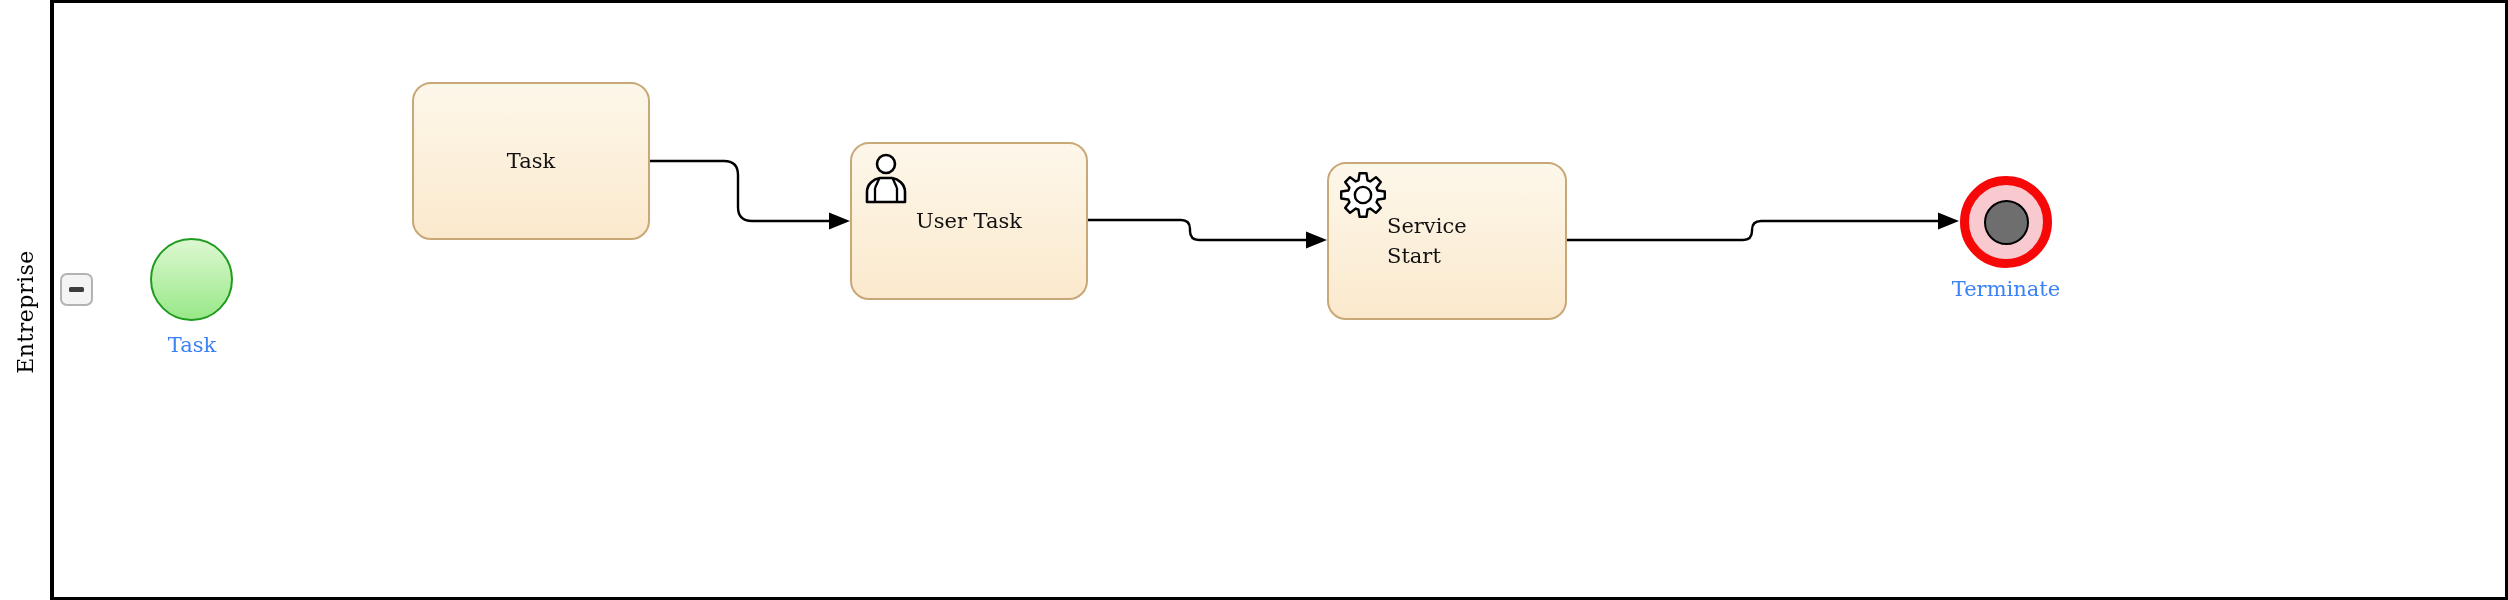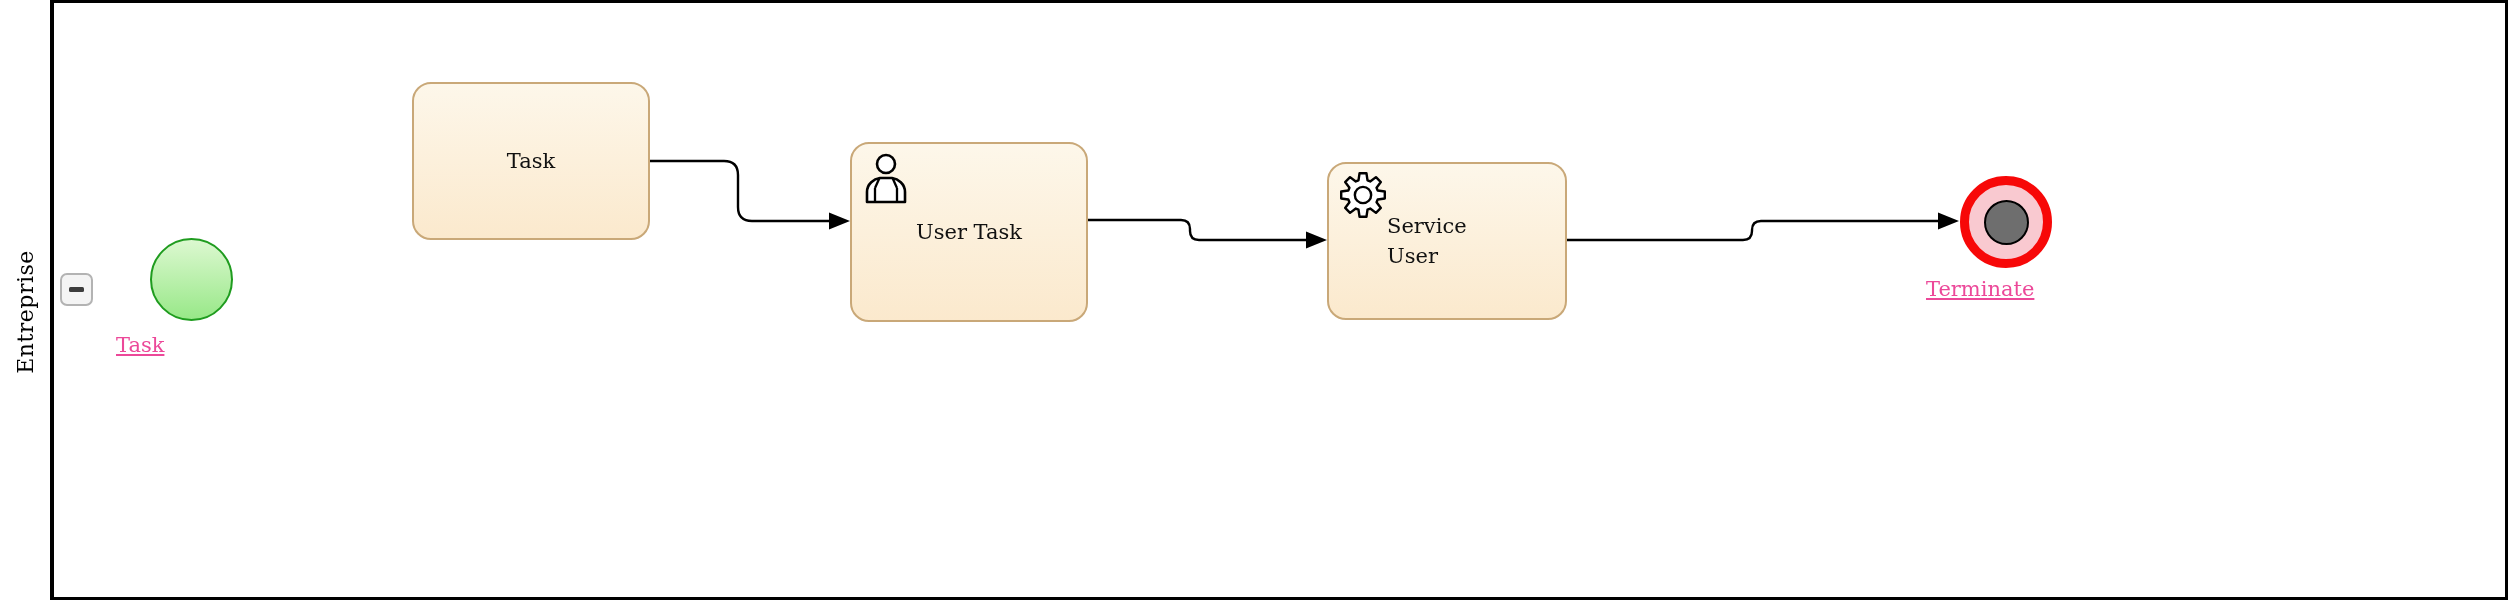--- a/index.html
+++ b/index.html
@@ -42,21 +42,21 @@
   .task-node{
     position:absolute;box-sizing:border-box;border-radius:19px;
     border:2.5px solid #c9a878;
     background:linear-gradient(180deg,#fdf7ea 0%,#fbe9cd 100%);
     display:flex;align-items:center;justify-content:center;
   }
   .task-node .node-icon{position:absolute;left:10px;top:7px;}
   .task-label{font-size:21px;color:#111;text-align:left;line-height:1.45;}
   .task-label.wrap{width:120px;}
   
-  .free-label{position:absolute;font-size:21px;color:#ec4899;text-decoration:underline;}
+  .free-label{position:absolute;font-size:21px;color:#3b82f6;text-align:center;}
   .flows{position:absolute;left:0;top:0;}
 </style>
 </head>
 <body>
 
 <div class="canvas">
 
   <div class="pool-band">
     <div class="pool-label">Entreprise</div>
   </div>
@@ -75,21 +75,21 @@
     <polygon points="1959,221 1938,212.5 1938,229.5" fill="#000"></polygon>
   </svg>
 
   <div class="start-event"></div>
   <div class="free-label" style="left:116px;top:333px;width:152px;">Task</div>
 
   <div class="task-node" style="left:412px;top:82px;width:238px;height:158px;">
     <div class="task-label">Task</div>
   </div>
 
-  <div class="task-node" style="left:850px;top:142px;width:238px;height:180px;">
+  <div class="task-node" style="left:850px;top:142px;width:238px;height:158px;">
     <span class="node-icon">
       <svg width="48" height="54" viewBox="0 0 48 54">
         <path d="M5,51 L5,41 C5,32.5 12,28 18,27 L30,27 C36,28 43,32.5 43,41 L43,51 Z" fill="#fff" stroke="#000" stroke-width="2.6" stroke-linejoin="round"></path>
         <path d="M17.5,27 L13,37 M30.5,27 L35,37 M13,37 L13,51 M35,37 L35,51" fill="none" stroke="#000" stroke-width="2.3"></path>
         <circle cx="24" cy="13" r="9" fill="#fff" stroke="#000" stroke-width="2.6"></circle>
       </svg>
     </span>
     <div class="task-label">User Task</div>
   </div>
 
@@ -100,21 +100,21 @@
                  L37.1,30.5 L41.6,36.5 L36.5,41.6 L30.5,37.1
                  L27.7,38.3 L26.6,45.7 L19.4,45.7 L18.3,38.3
                  L15.5,37.1 L9.5,41.6 L4.4,36.5 L8.9,30.5
                  L7.7,27.7 L0.3,26.6 L0.3,19.4 L7.7,18.3
                  L8.9,15.5 L4.4,9.5 L9.5,4.4 L15.5,8.9
                  L18.3,7.7 L19.4,0.3 L26.6,0.3 L27.7,7.7
                  L30.5,8.9 L36.5,4.4 L41.6,9.5 L37.1,15.5 Z" fill="#fff" stroke="#000" stroke-width="2.5" stroke-linejoin="round"></path>
         <circle cx="23" cy="23" r="8.5" fill="#fff" stroke="#000" stroke-width="2.5"></circle>
       </svg>
     </span>
-    <div class="task-label wrap">Service User</div>
+    <div class="task-label wrap">Service Start</div>
   </div>
 
   <div class="terminate-event">
     <div class="terminate-inner"></div>
   </div>
   <div class="free-label" style="left:1926px;top:277px;width:160px;">Terminate</div>
 
 </div>
 
 </body></html>

